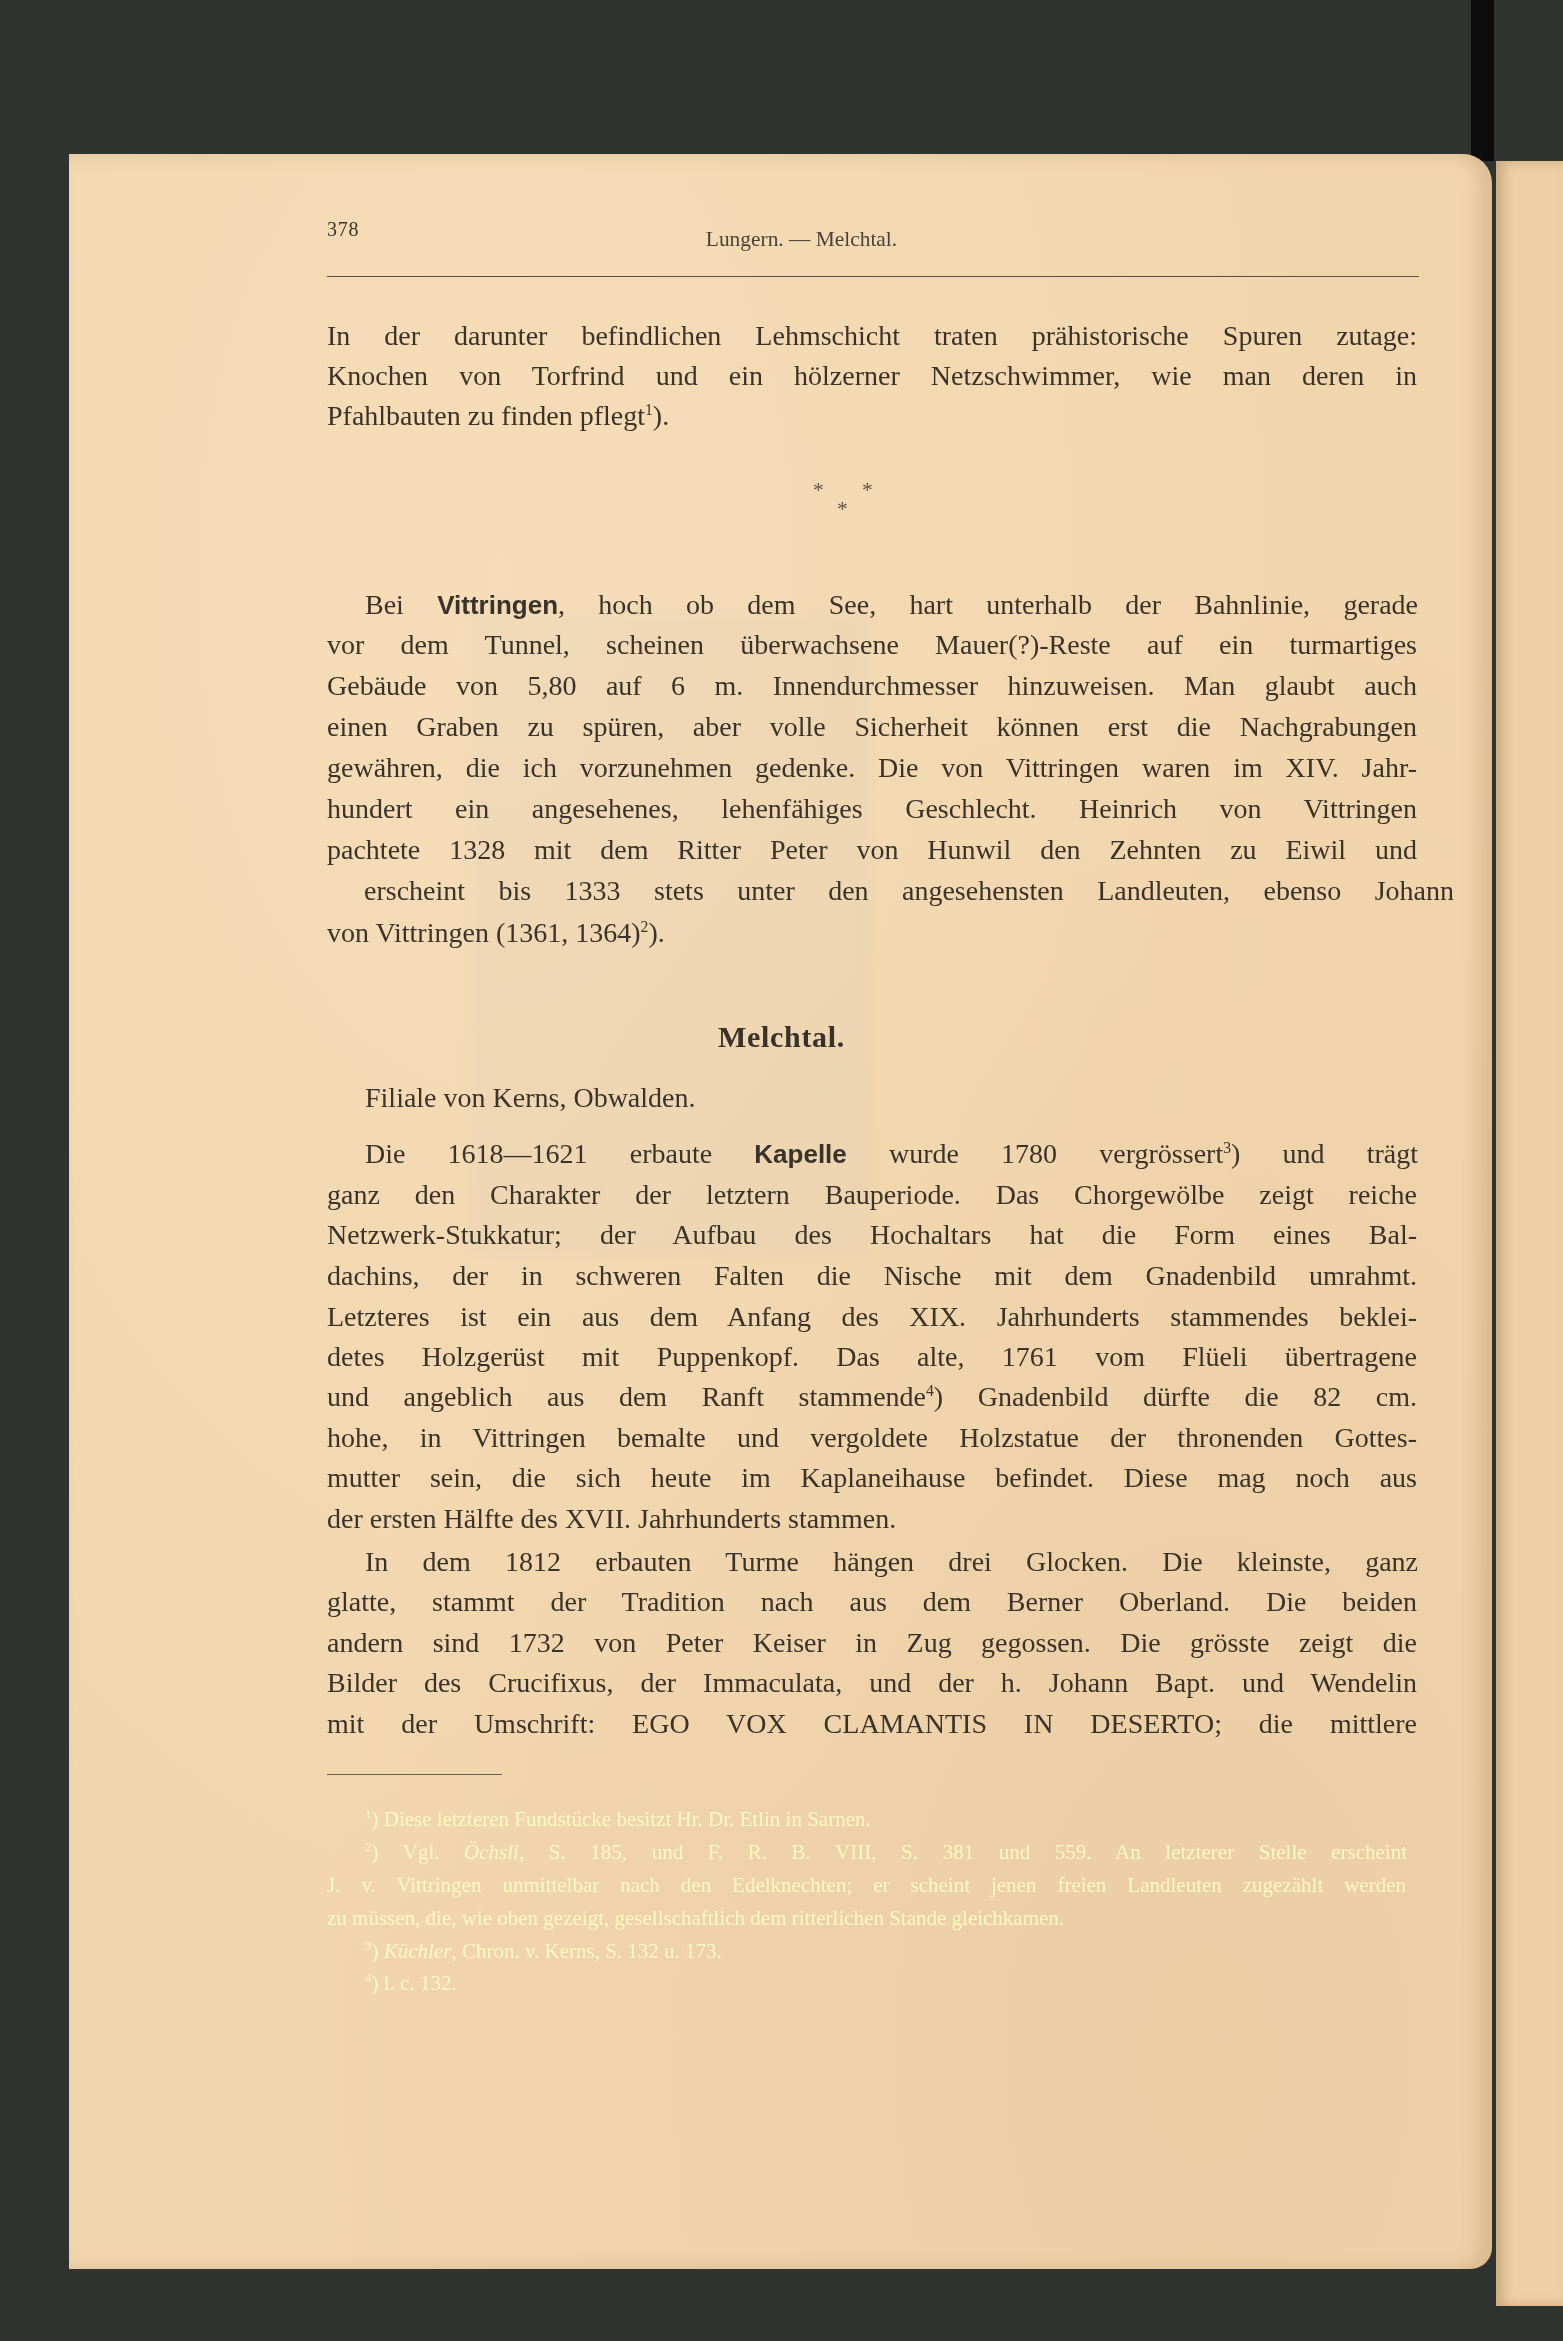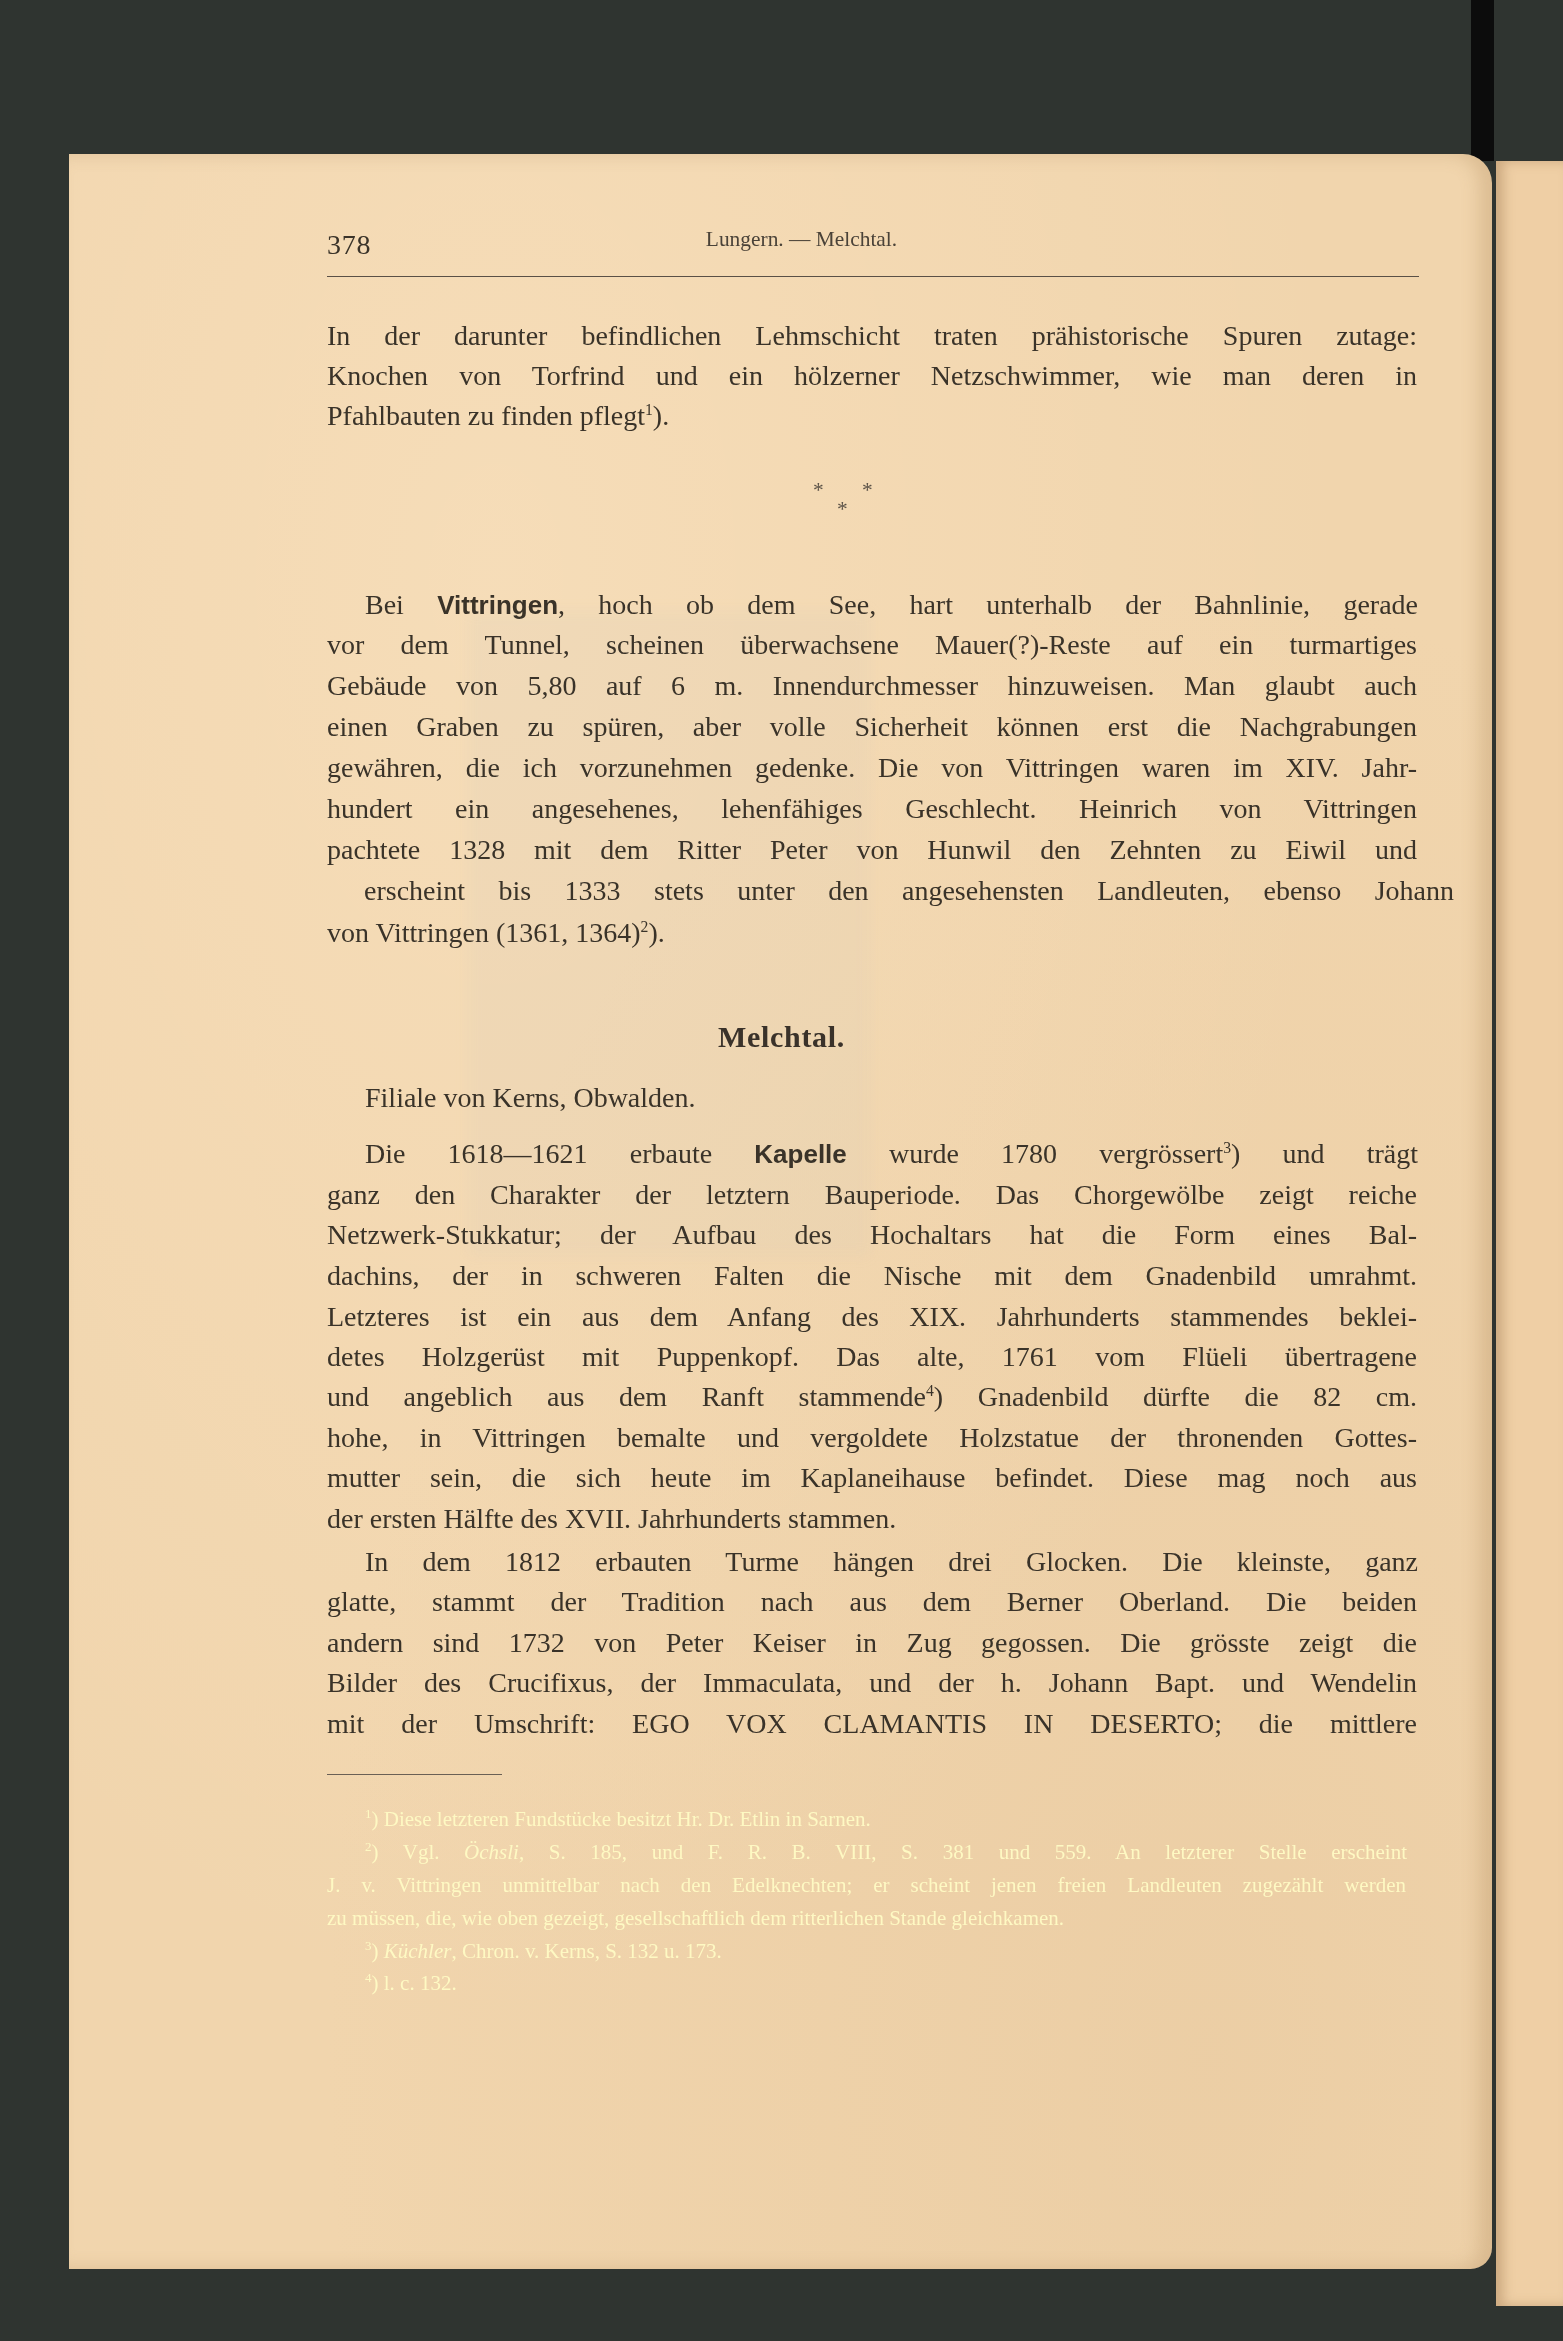--- a/index.html
+++ b/index.html
@@ -26,21 +26,21 @@
     position:absolute; left:1496px; top:161px; width:68px; height:2145px;
     background:#efcfa5;
     box-shadow: inset 7.1px 0 11.4px rgba(140,100,60,0.35);
   }
   .spine-strip {
     position:absolute; left:1471px; top:0; width:23px; height:161px; background:#0c0c0c;
   }
   .line { position:absolute; white-space:nowrap; font-size:28px; line-height:1; }
   .just { left:327px; width:1090px; text-align:justify; text-align-last:justify; }
   .indent { left:365px; width:1053px; }
-  .header-num { position:absolute; left:327px; top:229px; font-size:28px; letter-spacing:0.7px; }
+  .header-num { position:absolute; left:327px; top:218px; font-size:20px; letter-spacing:0.7px; }
   .header-title { position:absolute; left:0; width:1563px; text-align:center; top:227px; font-size:21.4px; color:#4a4238;margin-left:20px; }
   .rule { position:absolute; height:1.4px; background:#5a5046; }
   .stars { position:absolute; font-size:21.4px; color:#5b5247; }
   .heading { position:absolute; left:0; width:1563px; text-align:center; top:1020px;
              font-size:30px; font-weight:bold; letter-spacing:0.7px; color:#3a322a; }
   b.sans { font-family:"Liberation Sans", "DejaVu Sans", sans-serif; font-weight:bold; font-size:26px; }
   sup { font-size:15.7px; vertical-align:super; line-height:0; }
   .fn { position:absolute; white-space:nowrap; font-size:21px; line-height:1; color:#fef9c3; }
   .fn.just { left:327px; width:1079px; text-align:justify; text-align-last:justify; }
   .fn.indent { left:365px; }

